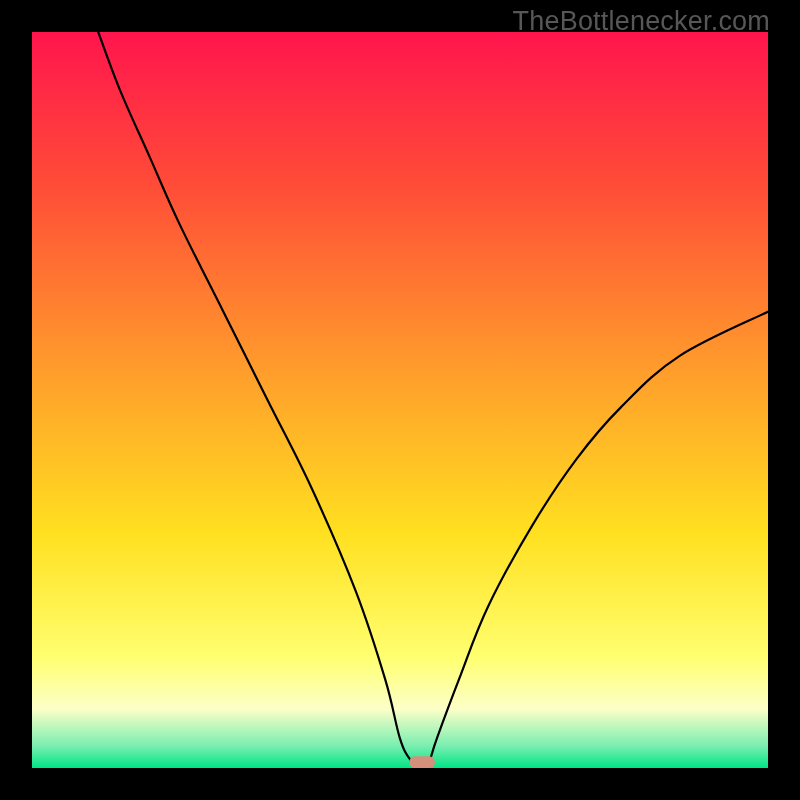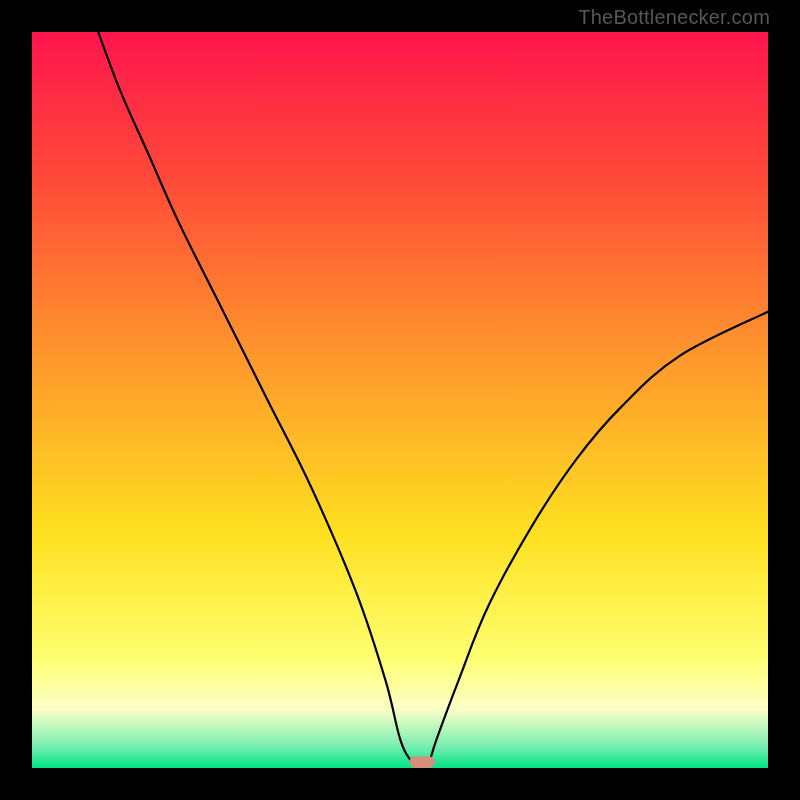--- a/index.html
+++ b/index.html
@@ -40,21 +40,21 @@
     left: 0;
     width: 736px;
     height: 736px;
     pointer-events: none;
   }
   .attrib {
     position: absolute;
     top: 6px;
     right: 30px;
     color: #575757;
-    font-size: 20px;
+    font-size: 27px;
     font-weight: 500;
     letter-spacing: 0.2px;
     user-select: none;
   }
 </style>
 </head>
 <body>
 
 <div class="frame">
 

